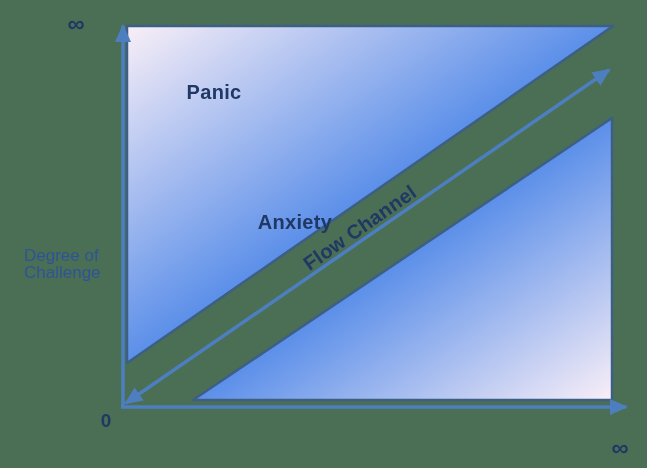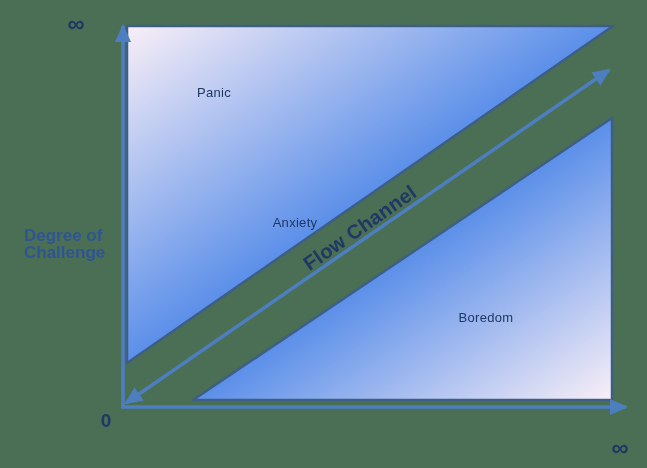--- a/index.html
+++ b/index.html
@@ -26,32 +26,33 @@
   .stage svg { position: absolute; left: 0; top: 0; }
 
   .lbl {
     position: absolute;
     color: var(--region-label);
     white-space: nowrap;
     user-select: none;
   }
   .lbl.center { transform: translate(-50%, -50%); }
 
-  .region-lbl { font-size: 13px; font-weight: 400; letter-spacing: 0.3px; }
+  .region-lbl { font-size: 20px; font-weight: 700; letter-spacing: 0.3px; }
 
   .channel-lbl {
     font-size: 20px;
     font-weight: 700;
     letter-spacing: 0.2px;
     transform: translate(-50%, -50%) rotate(-35deg);
   }
 
   .axis-title {
     color: var(--axis-label);
-    font-weight: 700;
+    font-weight: 400;
+    margin-top: 20px;
   }
   .y-axis-title {
     left: 24px; top: 227px;
     font-size: 17px;
     line-height: 17px;
     white-space: pre-line;
   }
   .x-axis-title {
     left: 386px; top: 452px;
     font-size: 17px;
@@ -91,21 +92,20 @@
 
     <line x1="121" y1="407" x2="626" y2="407" style="stroke:var(--arrow-blue)" stroke-width="3.5" marker-end="url(#arrowhead)"></line>
 
     <line x1="126" y1="403" x2="609" y2="70" style="stroke:var(--arrow-blue)" stroke-width="3.5" marker-start="url(#arrowhead)" marker-end="url(#arrowhead)"></line>
   </svg>
 
   <div class="lbl center region-lbl" style="left:214px; top:92px;">Panic</div>
 
   <div class="lbl center region-lbl" style="left:295px; top:182px;margin-top:40px;">Anxiety</div>
 
-  <div class="lbl center region-lbl" style="left:486px; top:317px;">Boredom</div>
 
   <div class="lbl channel-lbl" style="left:360px; top:228px;">Flow Channel</div>
 
   <div class="lbl axis-title y-axis-title">Degree of
 Challenge</div>
 
 
   <div class="lbl center origin-lbl">0</div>
 
   <div class="lbl center inf inf-y">∞</div>

